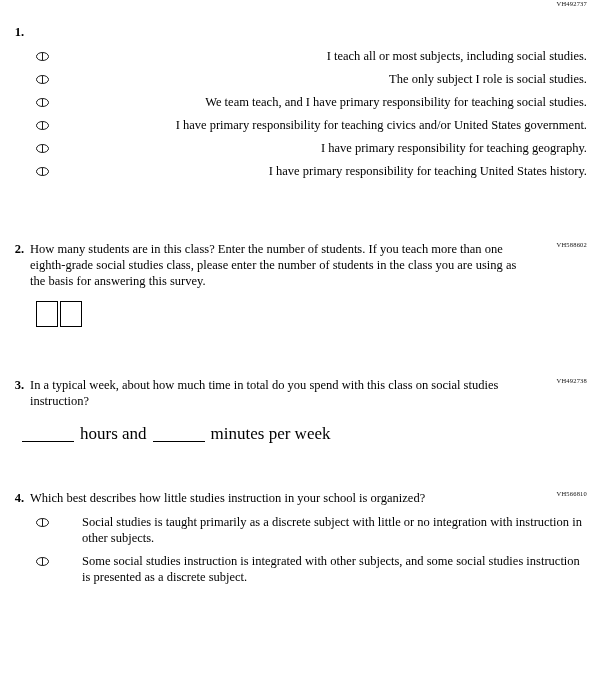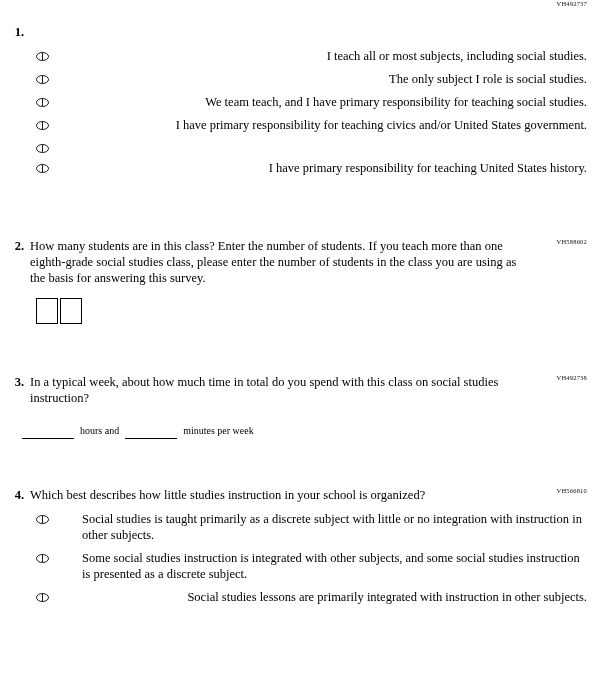--- a/index.html
+++ b/index.html
@@ -90,21 +90,21 @@
   .entrybox {
     width: 22px;
     height: 26px;
     border: 1px solid #000;
     box-sizing: border-box;
     background: #fff;
   }
   .timerow {
     margin-left: 14px;
     margin-top: 17px;
-    font-size: 10px;
+    font-size: 17px;
     line-height: 16px;
     display: flex;
     align-items: flex-end;
   }
   .rule {
     display: inline-block;
     width: 52px;
     border-bottom: 1px solid #000;
     height: 12px;
     margin-right: 6px;
@@ -164,20 +164,21 @@
           </span>
         <span class="opttext">I have primary responsibility for teaching civics and/or United States government.</span>
       </div>
       <div class="opt">
         <span class="bubble">
             <svg width="13" height="9" viewBox="0 0 13 9">
               <ellipse cx="6.5" cy="4.5" rx="6" ry="4" fill="none" stroke="#000" stroke-width="0.9"></ellipse>
               <line x1="6.5" y1="0.6" x2="6.5" y2="8.4" stroke="#000" stroke-width="0.9"></line>
             </svg>
           </span>
+        <span class="opttext">I have primary responsibility for teaching geography.</span>
       </div>
       <div class="opt">
         <span class="bubble">
             <svg width="13" height="9" viewBox="0 0 13 9">
               <ellipse cx="6.5" cy="4.5" rx="6" ry="4" fill="none" stroke="#000" stroke-width="0.9"></ellipse>
               <line x1="6.5" y1="0.6" x2="6.5" y2="8.4" stroke="#000" stroke-width="0.9"></line>
             </svg>
           </span>
         <span class="opttext">I have primary responsibility for teaching United States history.</span>
       </div>
@@ -228,25 +229,16 @@
       </div>
       <div class="opt">
         <span class="bubble">
             <svg width="13" height="9" viewBox="0 0 13 9">
               <ellipse cx="6.5" cy="4.5" rx="6" ry="4" fill="none" stroke="#000" stroke-width="0.9"></ellipse>
               <line x1="6.5" y1="0.6" x2="6.5" y2="8.4" stroke="#000" stroke-width="0.9"></line>
             </svg>
           </span>
         <span class="opttext">Some social studies instruction is integrated with other subjects, and some social studies instruction is presented as a discrete subject.</span>
       </div>
-      <div class="opt">
-        <span class="bubble">
-            <svg width="13" height="9" viewBox="0 0 13 9">
-              <ellipse cx="6.5" cy="4.5" rx="6" ry="4" fill="none" stroke="#000" stroke-width="0.9"></ellipse>
-              <line x1="6.5" y1="0.6" x2="6.5" y2="8.4" stroke="#000" stroke-width="0.9"></line>
-            </svg>
-          </span>
-        <span class="opttext">Social studies lessons are primarily integrated with instruction in other subjects.</span>
-      </div>
     </div>
   </div>
 
 </div>
 
 </body></html>

